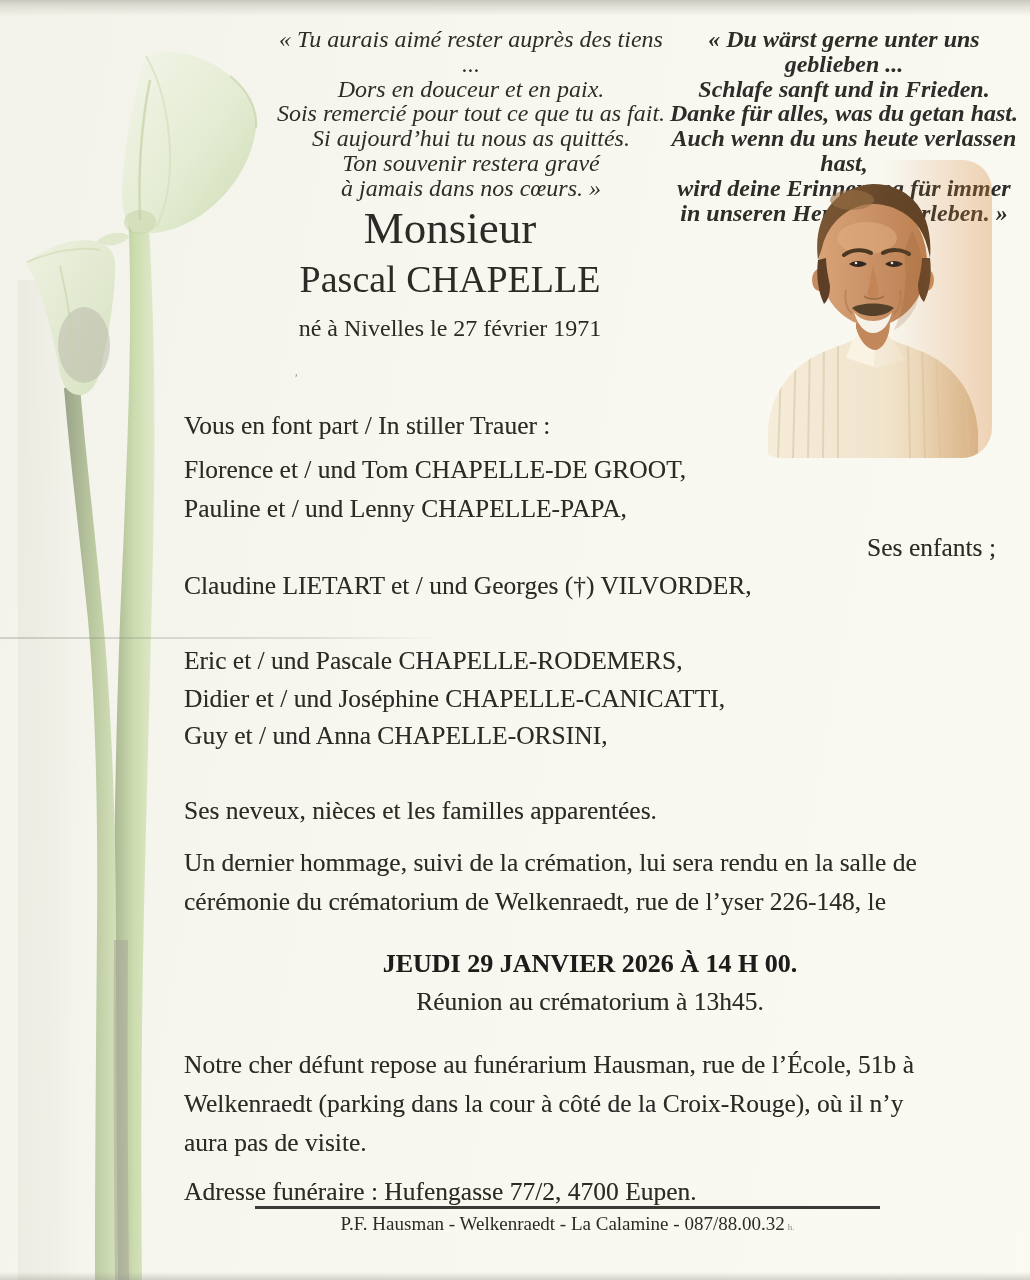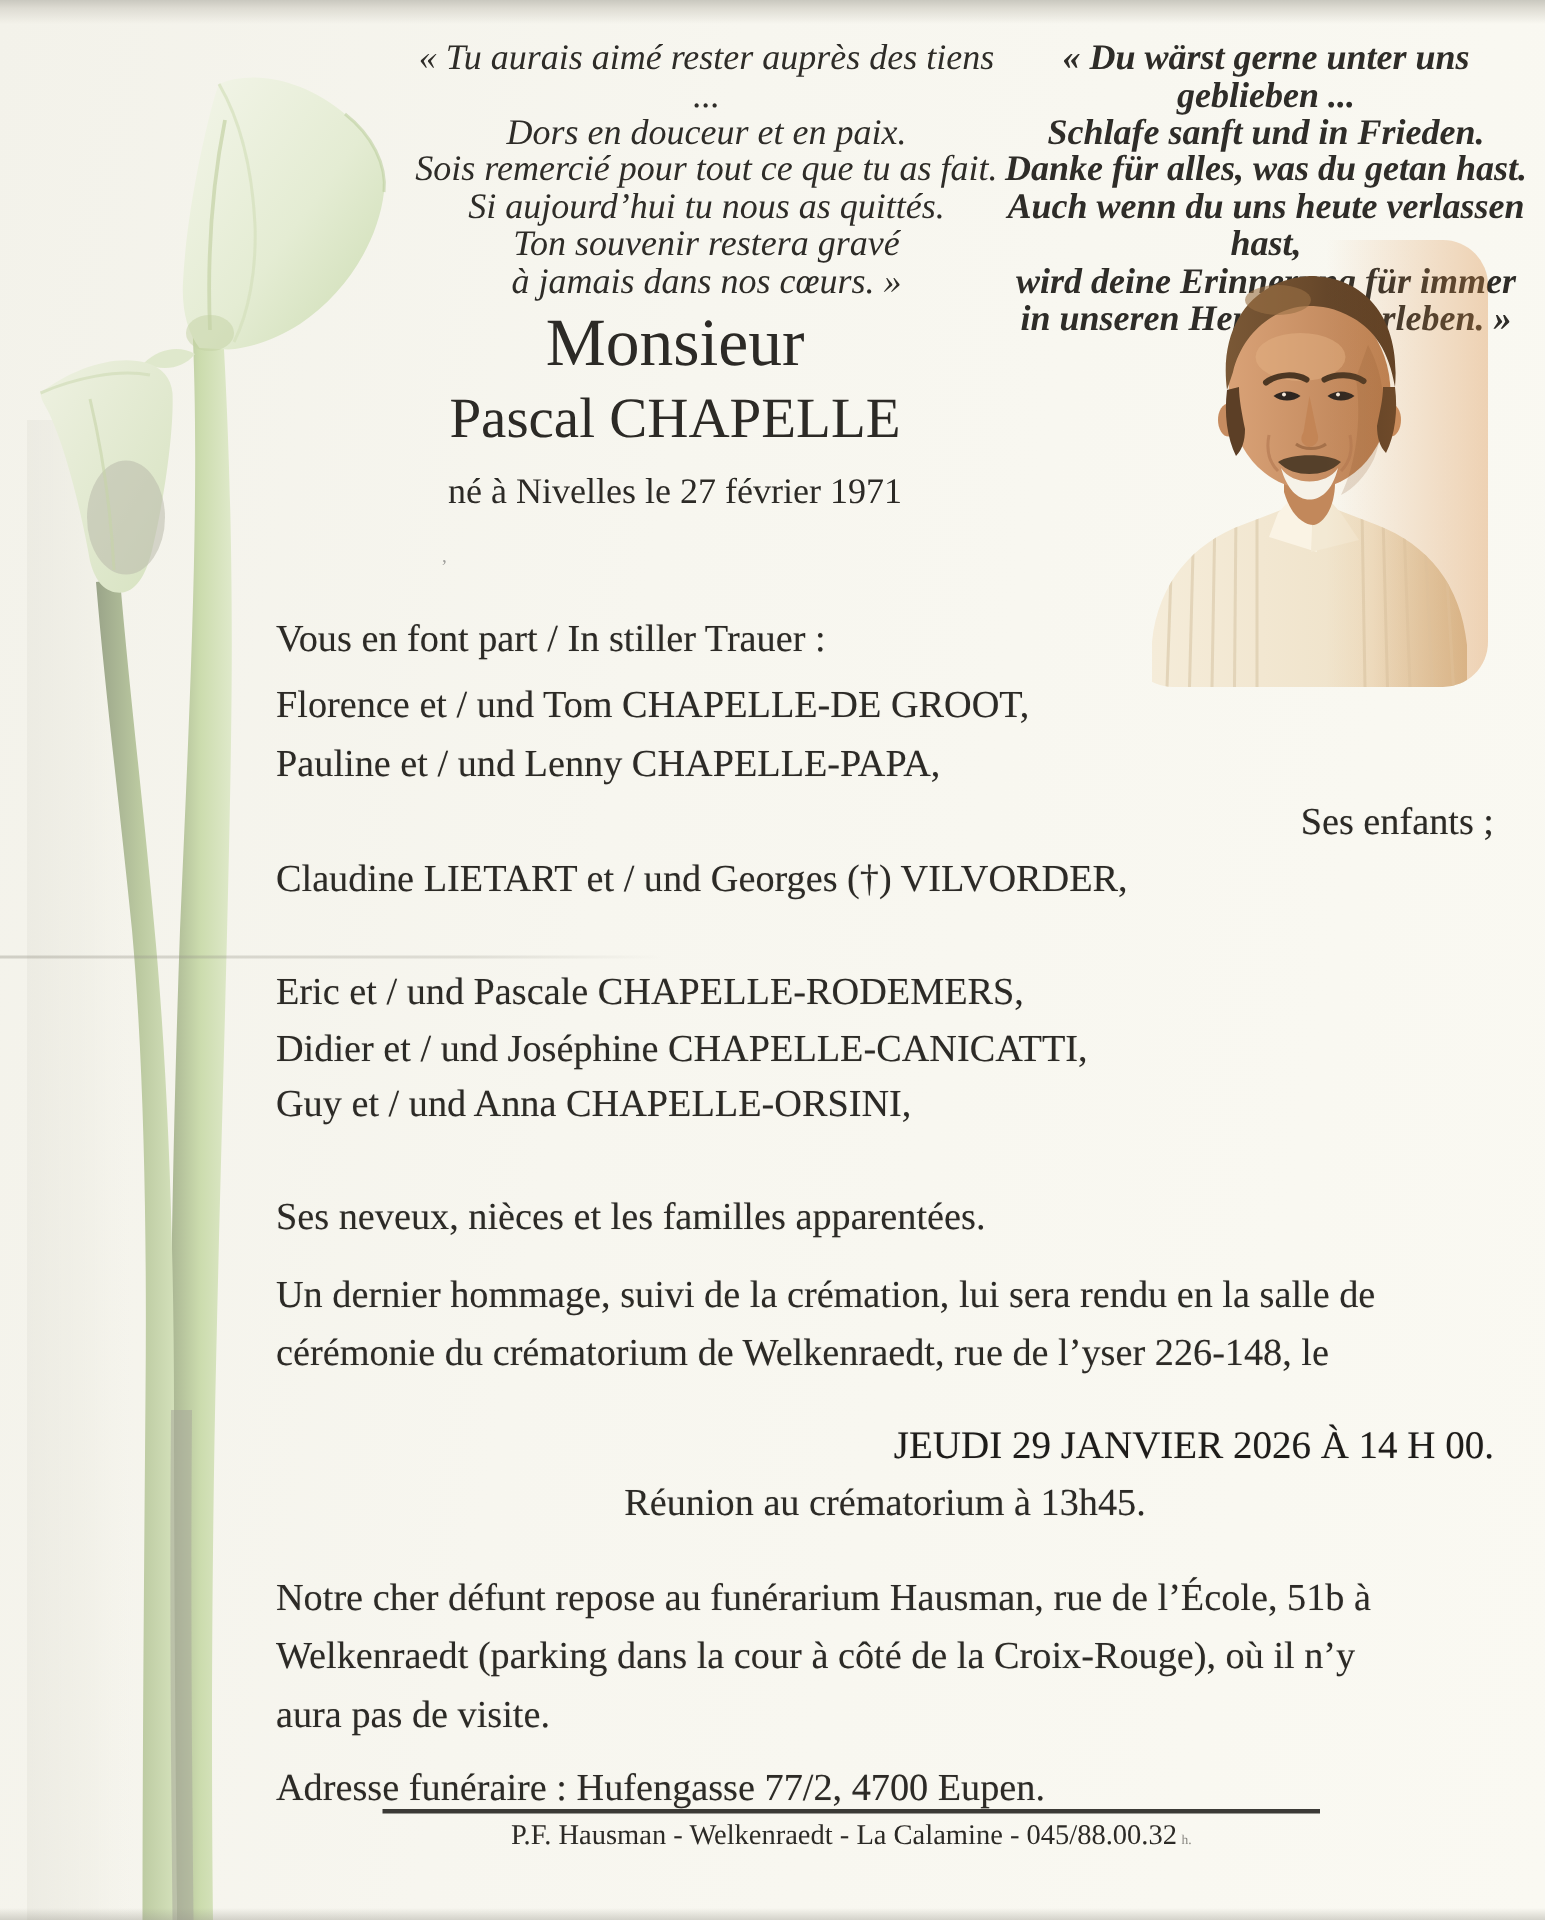--- a/index.html
+++ b/index.html
@@ -25,21 +25,21 @@
   .title-block{position:absolute;left:170px;top:201px;width:560px;text-align:center;}
   .t-monsieur{font-size:45px;line-height:54px;}
   .t-name{font-size:38px;line-height:48px;}
   .t-birth{font-size:24px;line-height:33px;margin-top:9px;}
   .t-death{font-size:24px;line-height:33px;}
 
   .bl{position:absolute;left:168px;width:812px;font-size:25.5px;line-height:39px;
     text-shadow:0 0 .6px rgba(44,42,38,.35);margin-left:16px;}
   .right{text-align:right;}
   .center{text-align:center;}
-  .bold{font-weight:normal;color:#1e1c1a;text-align:right;}
+  .bold{font-weight:bold;color:#1e1c1a;}
   .pre{white-space:pre-line;}
 
   .footer-rule{position:absolute;top:1206px;left:255px;width:625px;height:2.5px;background:#3b3a36;}
   .footer-text{position:absolute;top:1211px;left:255px;width:625px;text-align:center;
     font-size:19px;line-height:26px;}
   .footer-mark{font-size:9px;opacity:.55;margin-left:3px;}
   .artifact{position:absolute;left:294px;top:370px;font-size:13px;opacity:.55;color:#555;}
 </style>
 </head>
 <body>
@@ -215,16 +215,16 @@
   <div class="bl center bold" style="top:944px;font-size:26px">JEUDI 29 JANVIER 2026 À 14 H 00.</div>
   <div class="bl center" style="top:982px">Réunion au crématorium à 13h45.</div>
 
   <div class="bl pre" style="top:1045px">Notre cher défunt repose au funérarium Hausman, rue de l’École, 51b à
 Welkenraedt (parking dans la cour à côté de la Croix-Rouge), où il n’y
 aura pas de visite.</div>
   <div class="bl" style="top:1172px">Adresse funéraire : Hufengasse 77/2, 4700 Eupen.</div>
 
   <div class="footer-rule"></div>
   <div class="footer-text">
-    <span>P.F. Hausman - Welkenraedt - La Calamine - 045/88.00.32</span><span class="footer-mark">h.</span>
+    <span>P.F. Hausman - Welkenraedt - La Calamine - 087/88.00.32</span><span class="footer-mark">h.</span>
   </div>
 
 </div>
 
 </body></html>

